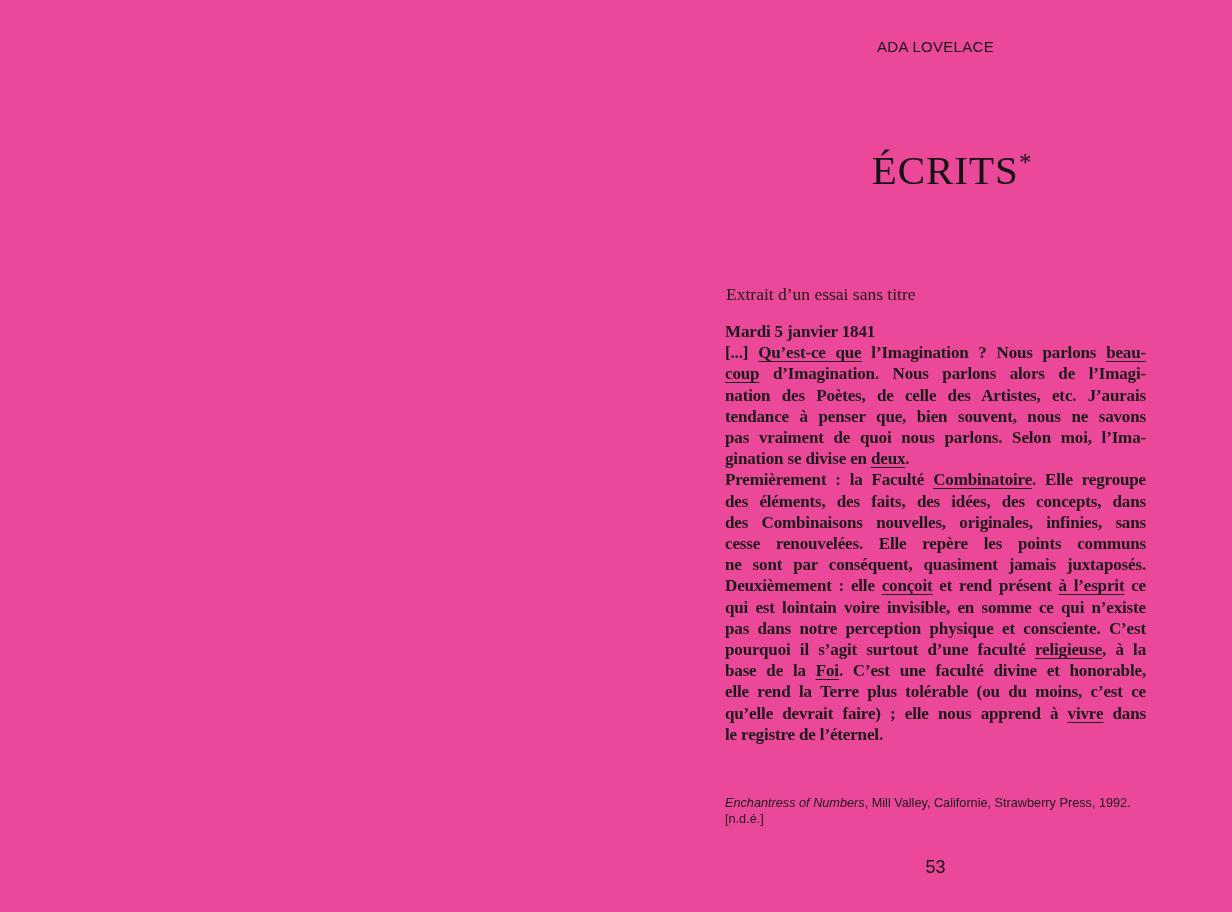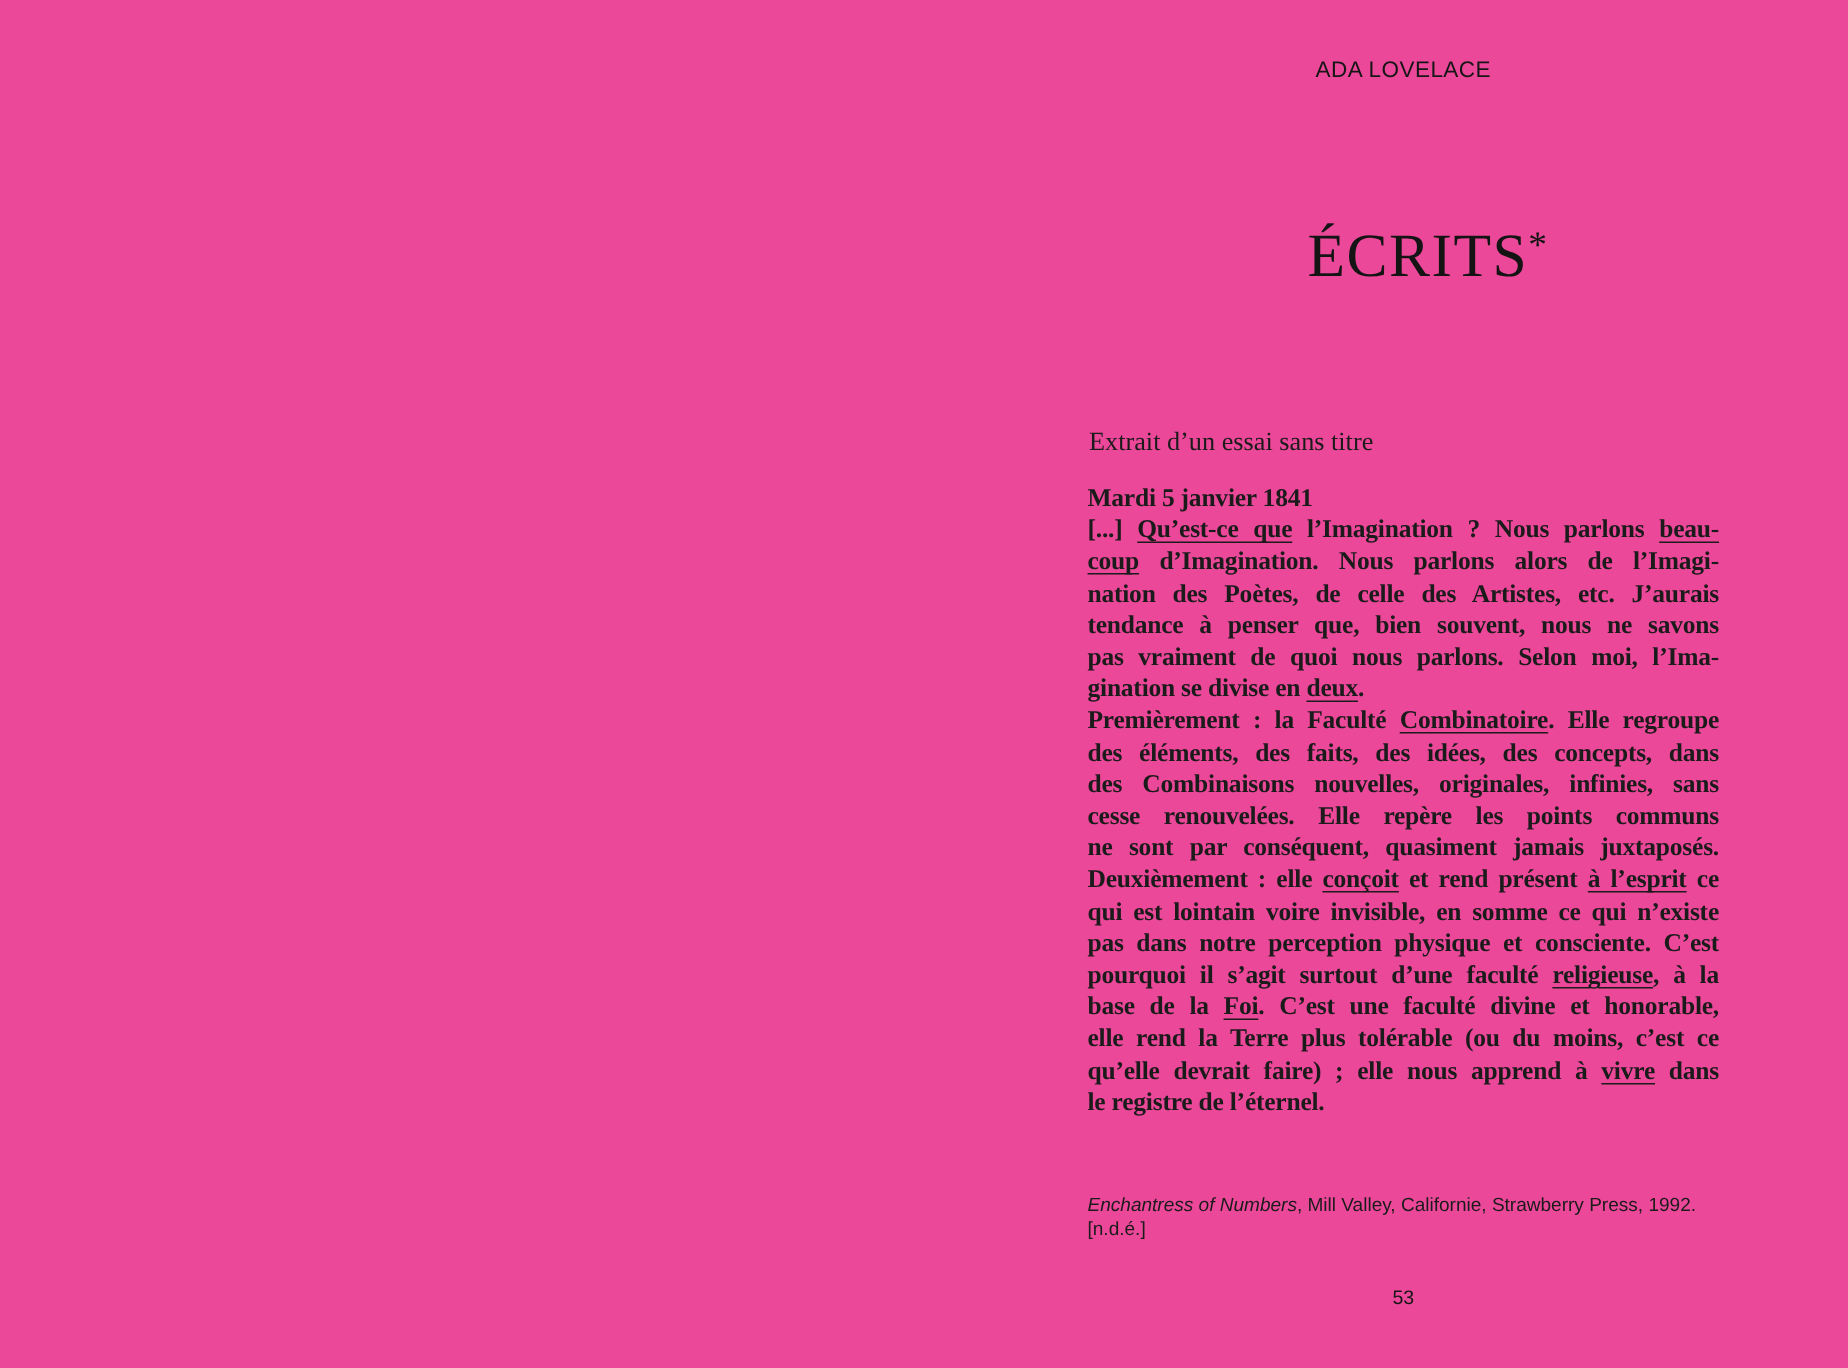--- a/index.html
+++ b/index.html
@@ -98,21 +98,21 @@
     width: 30px;
     font-size: 12px;
   }
   .pagenum {
     position: absolute;
     left: 725px;
     top: 857px;
     width: 421px;
     text-align: center;
     font-family: "Liberation Sans", sans-serif;
-    font-size: 13px;
+    font-size: 18px;
     color: #161616;
   }
 </style>
 </head>
 <body>
 
 <div class="canvas">
   <div class="running-header">ADA LOVELACE</div>
 
   <h1 class="title"><span>ÉCRITS</span><sup class="title-star">*</sup></h1>

